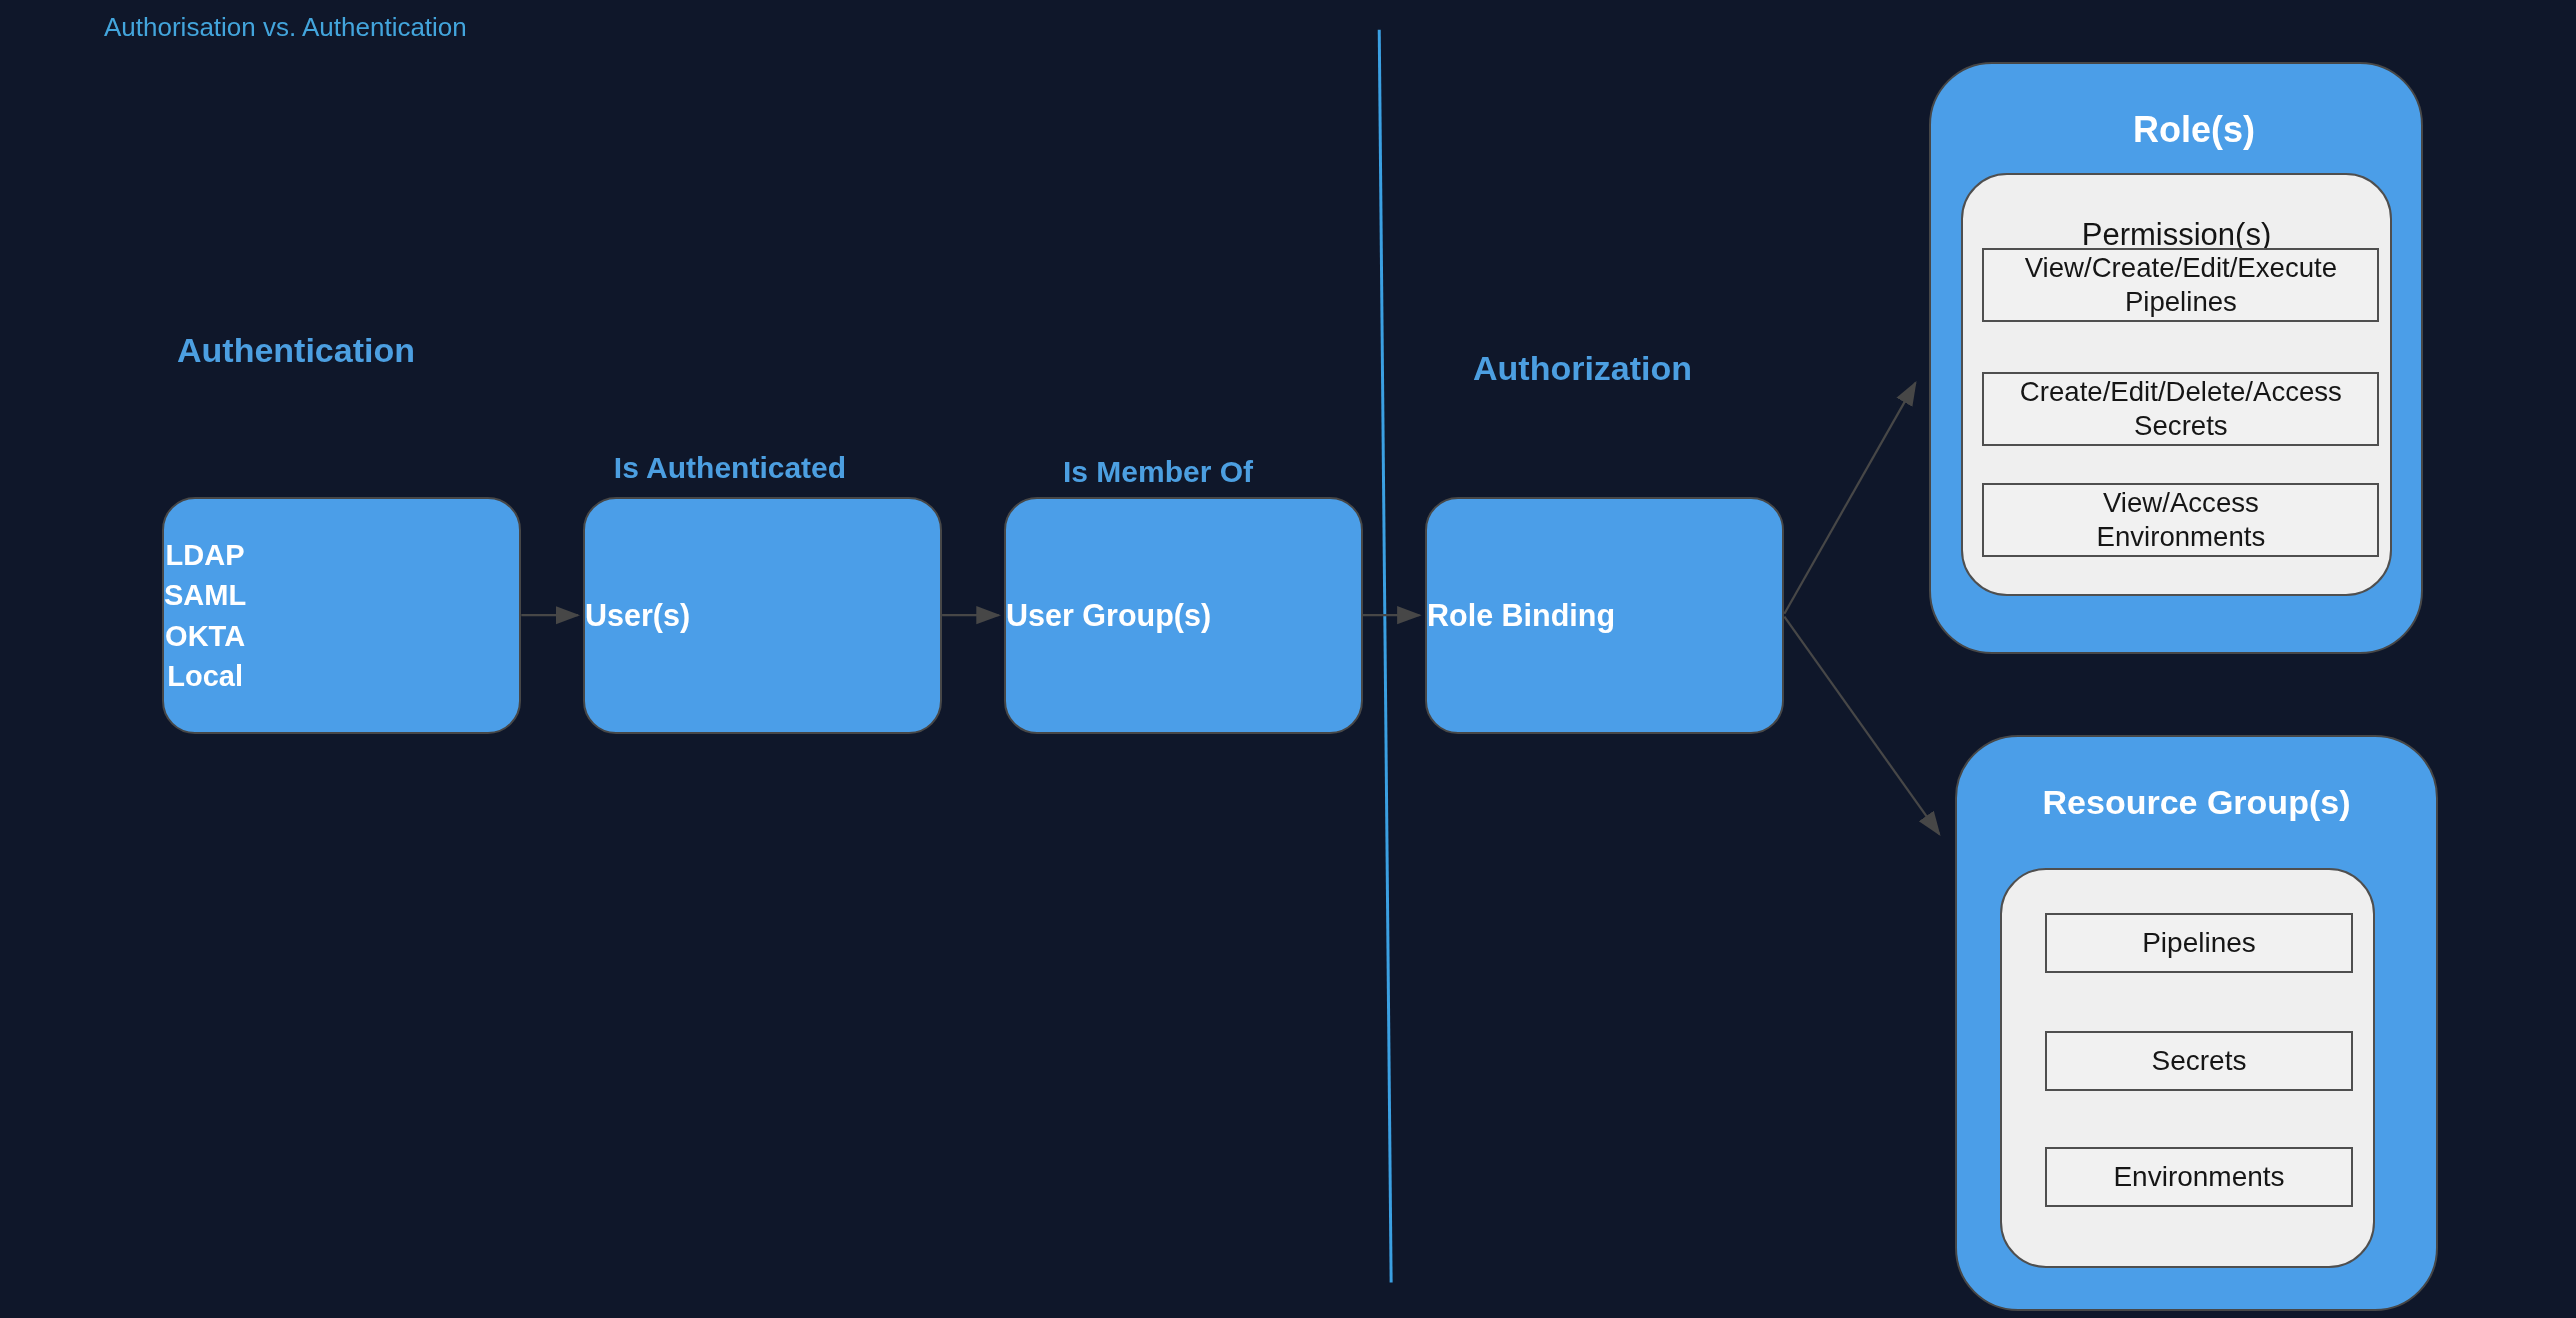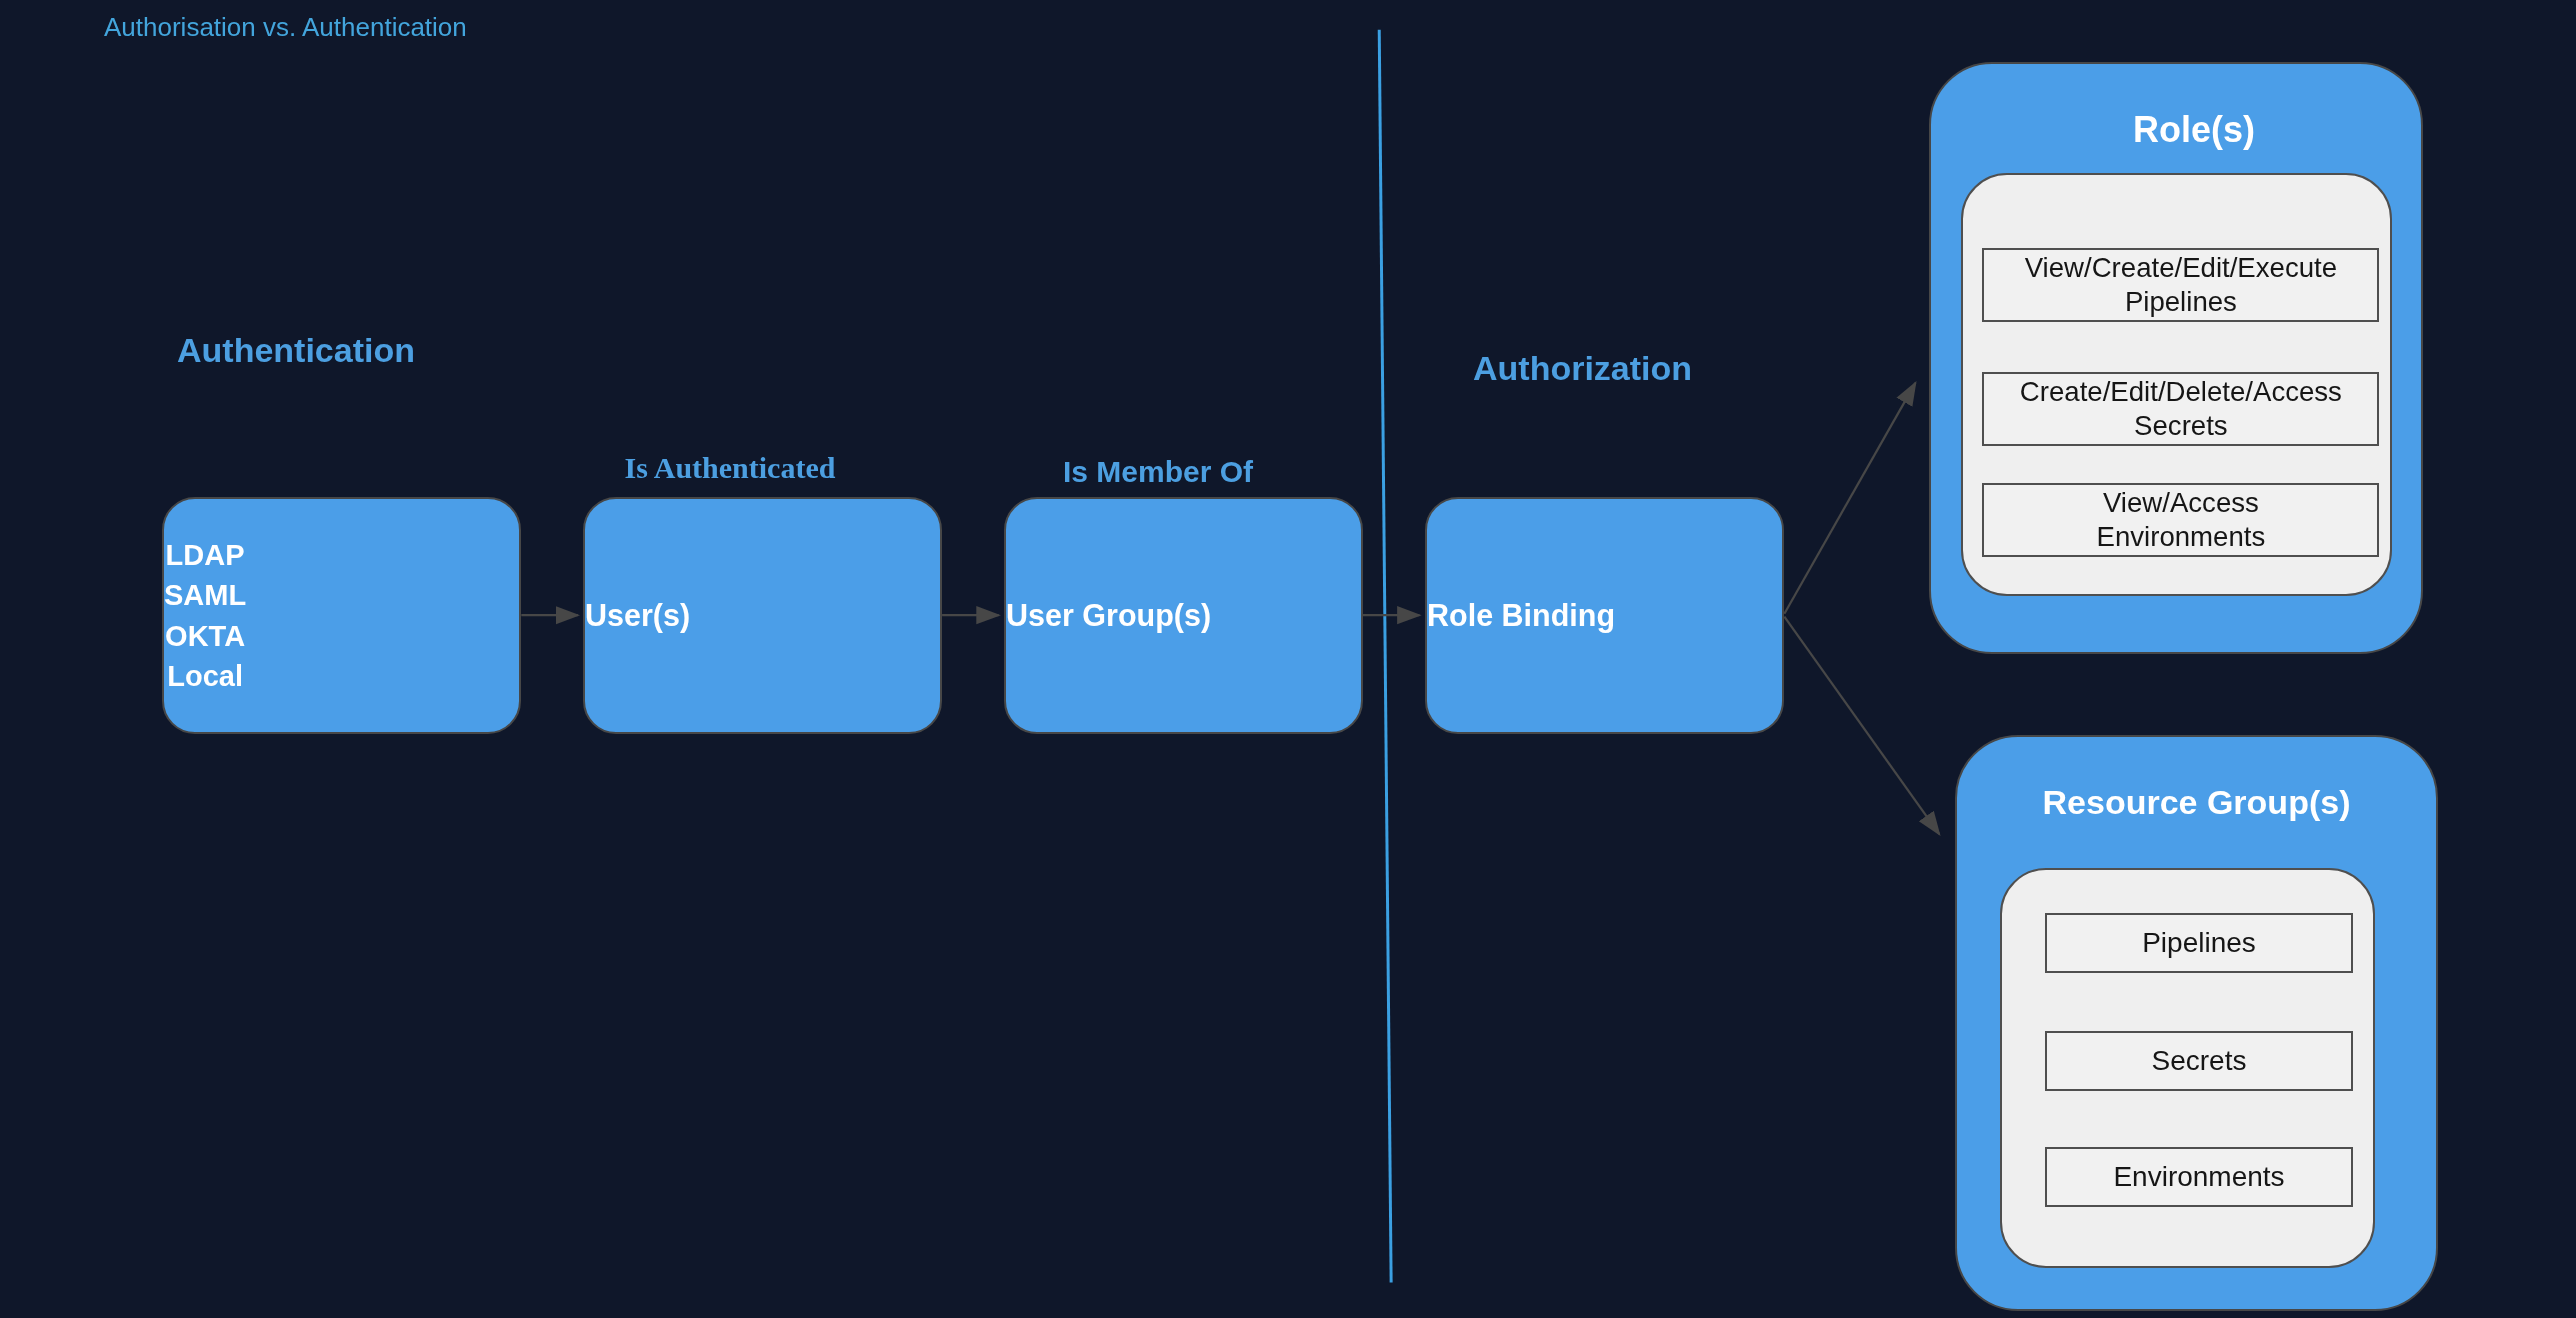--- a/index.html
+++ b/index.html
@@ -24,21 +24,21 @@
   }
   .label-authentication{left:177px;top:289px;}
   .label-authorization{left:1473px;top:307px;}
   .edge-label{
     position:absolute;
     font-size:30px;font-weight:bold;
     color:var(--heading-blue,#4C9FE1);
     transform:translateX(-50%);
     white-space:nowrap;
   }
-  .edge-authenticated{left:730px;top:451px;font-family:Liberation Serif, serif;}
+  .edge-authenticated{left:730px;top:451px;}
   .edge-memberof{left:1158px;top:455px;}
   .connectors{
     position:absolute;left:0;top:0;
     pointer-events:none;
   }
   .node{
     position:absolute;top:497px;
     width:359px;height:237px;
     background:var(--node-fill,#4B9EE8);
     border:2.2px solid var(--stroke-dark,#474747);
@@ -139,20 +139,21 @@
   <div class="node node-groups">
     <span>User Group(s)</span>
   </div>
   <div class="node node-rolebinding">
     <span>Role Binding</span>
   </div>
 
   <div class="group group-roles">
     <div class="group-title">Role(s)</div>
     <div class="group-inner inner-roles">
+      <div class="inner-heading">Permission(s)</div>
       <div class="item-box perm perm-1">
         <span class="prewrap">View/Create/Edit/Execute
 Pipelines</span>
       </div>
       <div class="item-box perm perm-2">
         <span class="prewrap">Create/Edit/Delete/Access
 Secrets</span>
       </div>
       <div class="item-box perm perm-3">
         <span class="prewrap">View/Access

